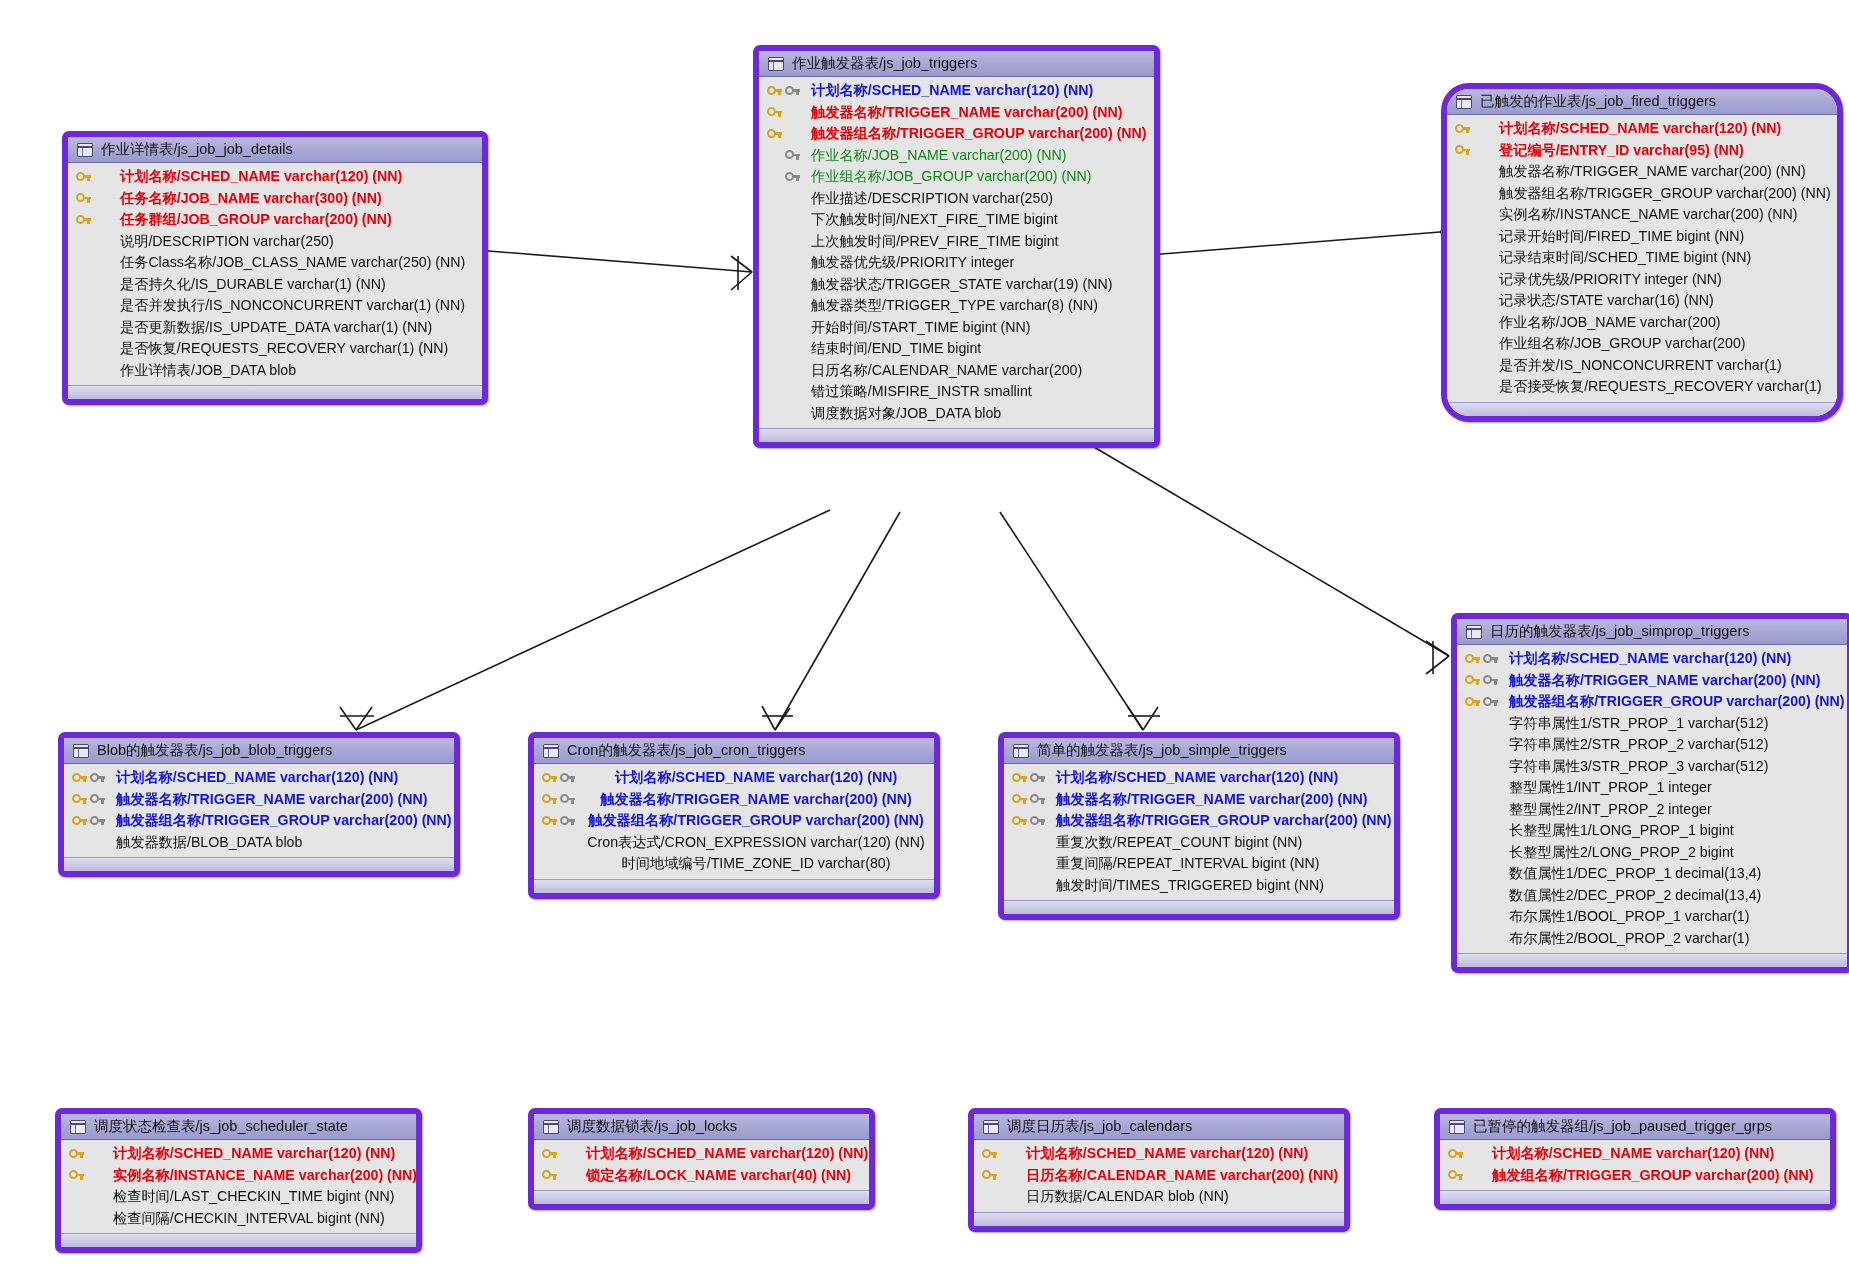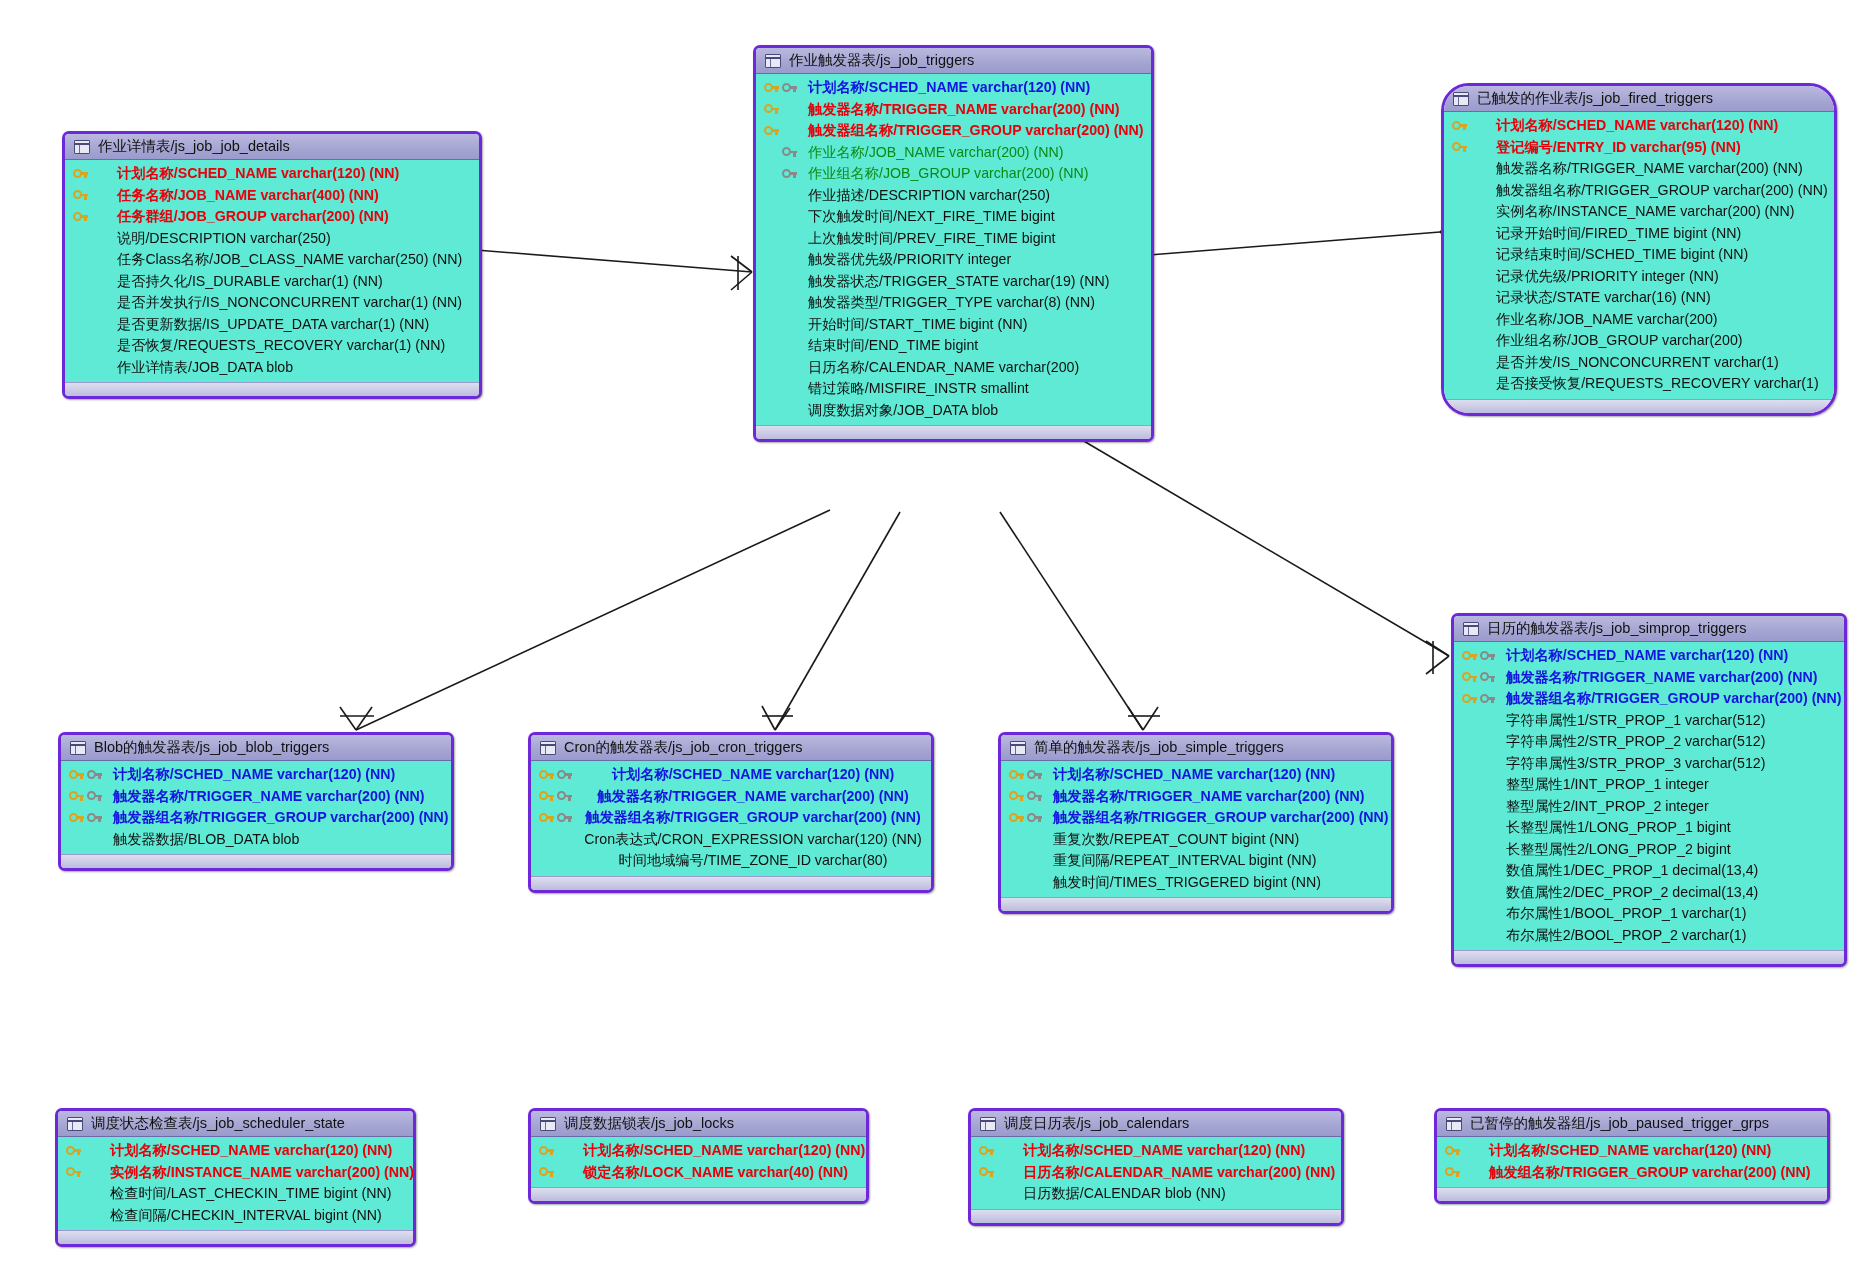--- a/index.html
+++ b/index.html
@@ -1,29 +1,29 @@
 <!DOCTYPE html>
 <html><head>
 <meta charset="utf-8">
 <style>
   html,body{margin:0;padding:0;background:#ffffff;}
   body{font-family:"Liberation Sans","DejaVu Sans",sans-serif;}
   #canvas{position:relative;width:1849px;height:1267px;overflow:hidden;background:#fff;}
   svg#links{position:absolute;left:0;top:0;width:1849px;height:1267px;pointer-events:none;}
 
-  .entity{position:absolute;border:3px solid #6d28d9;border-radius:7px;background:#ffffff;
+  .entity{position:absolute;border:6px solid #6d28d9;border-radius:7px;background:#ffffff;
           box-shadow:1px 1px 2px rgba(0,0,0,.35);overflow:hidden;}
   .entity .hdr{display:flex;align-items:center;gap:8px;height:25px;padding:0 9px;
        background:linear-gradient(to bottom,#b9b9df 0%,#a8a8d4 50%,#9a9acd 100%);
        border-bottom:1px solid #6b6ba8;font-size:14.5px;color:#111;white-space:nowrap;}
   .entity .hdr .tblico{width:14px;height:12px;flex:0 0 auto;position:relative;
        background:#e9e9f5;border:1px solid #4a4a7a;border-radius:1px;}
   .entity .hdr .tblico:before{content:"";position:absolute;left:0;right:0;top:2px;height:2px;background:#4a4a7a;}
   .entity .hdr .tblico:after{content:"";position:absolute;left:4px;top:4px;bottom:0;width:1px;background:#6a6a9a;}
-  .entity .body{background:#5eead4;padding:3px 0 4px 0;}
+  .entity .body{background:#e5e5e5;padding:3px 0 4px 0;}
   .entity .ftr{height:13px;background:linear-gradient(to bottom,#dedef0,#bcbcdd);border-top:1px solid #9a9acd;}
 
   .attr{display:flex;align-items:center;height:21.5px;font-size:14.2px;white-space:nowrap;padding:0 8px;}
   .attr .keys{width:44px;flex:0 0 44px;display:flex;gap:3px;align-items:center;}
   .attr .lbl{flex:1 1 auto;}
   .pk .lbl{color:#e8000a;font-weight:bold;}
   .pkfk .lbl{color:#1414e0;font-weight:bold;}
   .fk .lbl{color:#0d8a14;}
   .plain .lbl{color:#111;}
 
@@ -94,21 +94,21 @@
             <span class="lbl">计划名称/SCHED_NAME varchar(120) (NN)</span>
           </div>
           <div class="attr pk">
             <span class="keys">
               <span class="key">
                 <span class="bow"></span>
                 <span class="shaft"></span>
                 <span class="t1"></span>
               </span>
             </span>
-            <span class="lbl">任务名称/JOB_NAME varchar(400) (NN)</span>
+            <span class="lbl">任务名称/JOB_NAME varchar(300) (NN)</span>
           </div>
           <div class="attr pk">
             <span class="keys">
               <span class="key">
                 <span class="bow"></span>
                 <span class="shaft"></span>
                 <span class="t1"></span>
               </span>
             </span>
             <span class="lbl">任务群组/JOB_GROUP varchar(200) (NN)</span>

